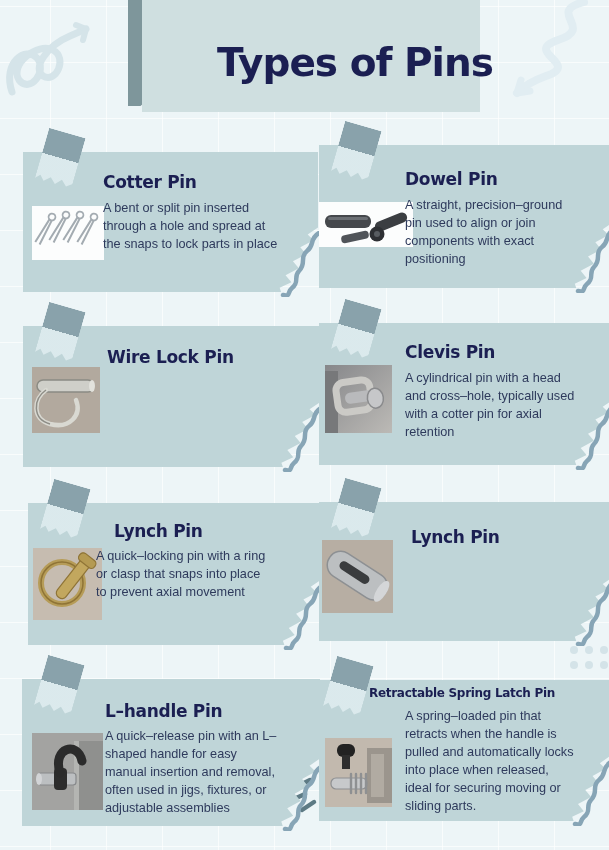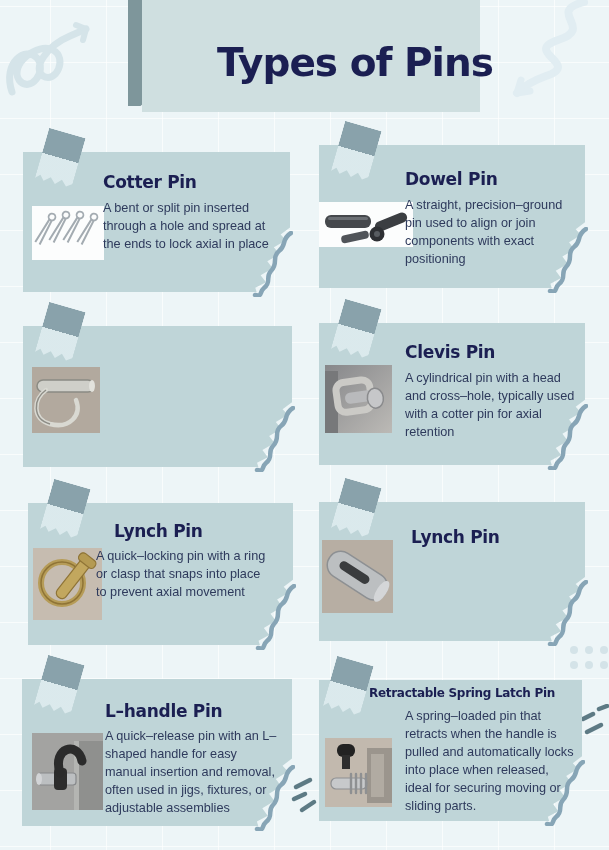--- a/index.html
+++ b/index.html
@@ -22,21 +22,21 @@
     left:128px; top:0; width:52px; height:106px; background:var(--header-shadow);
     clip-path:polygon(0 0,100% 0,88% 6%,97% 12%,72% 18%,84% 26%,60% 33%,70% 40%,50% 47%,56% 55%,42% 62%,44% 86%,38% 94%,24% 100%,0 100%);
   }
   .header-card{left:142px; top:0; width:338px; height:112px; background:var(--header-card);}
   .header-title{
     left:142px; top:40px; width:338px; text-align:center;
     font-family:"DejaVu Sans", sans-serif; font-weight:800; font-size:39px;
     letter-spacing:-1px; color:var(--title-text);margin-left:44px;
   }
   
-  .card-wrap{position:absolute;}
+  .card-wrap{position:absolute;padding-left:28px;}
   .card-bg{
     position:absolute; inset:0; background:var(--card);
     clip-path:polygon(0 0,100% 0,100% 54%,96.5% 59%,98.5% 63%,94% 68%,96% 73%,91.5% 78%,93.5% 83%,89% 88%,91% 93%,87% 97%,87.5% 100%,0 100%);
   }
   .tear-curl{position:absolute; right:-3px; bottom:-5px; width:46px; height:66px;}
   .tape{
     position:absolute; left:18px; top:-20px; width:38px; height:54px;
     transform:rotate(16deg);
     background:linear-gradient(180deg, var(--tape) 0 48%, rgba(236,246,249,.62) 48% 100%);
     clip-path:polygon(0 0,100% 0,100% 88%,85% 96%,70% 86%,55% 97%,40% 87%,24% 97%,12% 88%,0 96%);
@@ -120,21 +120,21 @@
             <circle r="3.4" stroke-width="1.8"></circle>
             <path d="M-1,3 L-2,30 M1.5,3 L3,30"></path>
           </g>
         <g transform="translate(62,11) rotate(30)">
             <circle r="3.4" stroke-width="1.8"></circle>
             <path d="M-1,3 L-2,30 M1.5,3 L3,30"></path>
           </g>
       </g>
     </svg>
     <div class="card-title" style="left:80px;top:20px">Cotter Pin</div>
-    <div class="card-desc" style="left:80px;top:47px;width:176px">A bent or split pin inserted through a hole and spread at the ends to lock axial in place</div>
+    <div class="card-desc" style="left:80px;top:47px;width:176px">A bent or split pin inserted through a hole and spread at the snaps to lock parts in place</div>
   </div>
 
   <div class="card-wrap" style="left:319px;top:145px;width:266px;height:143px">
     <div class="card-bg"></div>
     <svg class="tear-curl" viewBox="0 0 46 66" preserveAspectRatio="none">
       <path d="M44,2 C34,8 40,14 32,20 C24,26 32,32 24,40 C18,46 25,51 17,57 C12,61 16,66 8,64" fill="none" stroke="var(--torn-edge)" stroke-width="4.5" stroke-linecap="round"></path>
     </svg>
     <div class="tape"></div>
     <svg class="photo" style="left:0;top:57px" width="94" height="45" viewBox="0 0 94 45">
       <rect width="94" height="45" fill="#fcfdfd"></rect>
@@ -159,20 +159,21 @@
       <path d="M44,2 C34,8 40,14 32,20 C24,26 32,32 24,40 C18,46 25,51 17,57 C12,61 16,66 8,64" fill="none" stroke="var(--torn-edge)" stroke-width="4.5" stroke-linecap="round"></path>
     </svg>
     <div class="tape"></div>
     <svg class="photo" style="left:9px;top:41px" width="68" height="66" viewBox="0 0 68 66">
       <rect width="68" height="66" fill="#b2a99e"></rect>
       <rect x="5" y="13" width="57" height="12" rx="6" fill="#cfcfc9" stroke="#8b8b84" stroke-width="1.5"></rect>
       <ellipse cx="60" cy="19" rx="3" ry="6" fill="#e2e2dc"></ellipse>
       <path d="M14,23 C1,32 0,52 18,57 C38,62 50,48 44,33" fill="none" stroke="#d9d9d2" stroke-width="4.5" stroke-linecap="round"></path>
       <path d="M14,23 C1,32 0,52 18,57" fill="none" stroke="#8e8d86" stroke-width="1.5"></path>
     </svg>
+    <div class="card-title" style="left:84px;top:21px">Wire Lock Pin</div>
   </div>
 
   <div class="card-wrap" style="left:319px;top:323px;width:266px;height:142px">
     <div class="card-bg"></div>
     <svg class="tear-curl" viewBox="0 0 46 66" preserveAspectRatio="none">
       <path d="M44,2 C34,8 40,14 32,20 C24,26 32,32 24,40 C18,46 25,51 17,57 C12,61 16,66 8,64" fill="none" stroke="var(--torn-edge)" stroke-width="4.5" stroke-linecap="round"></path>
     </svg>
     <div class="tape"></div>
     <svg class="photo" style="left:6px;top:42px" width="67" height="68" viewBox="0 0 67 68">
       <defs>

